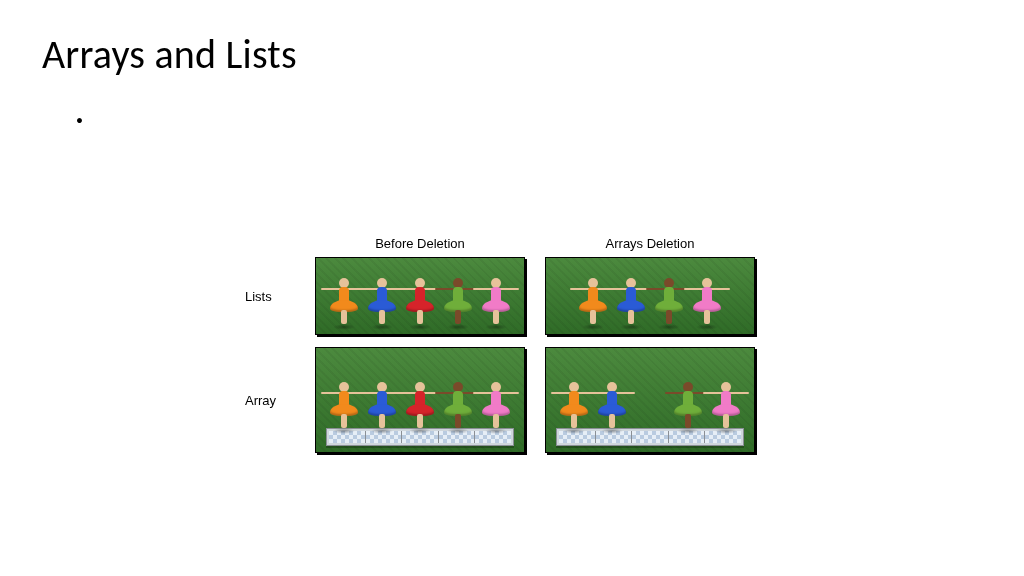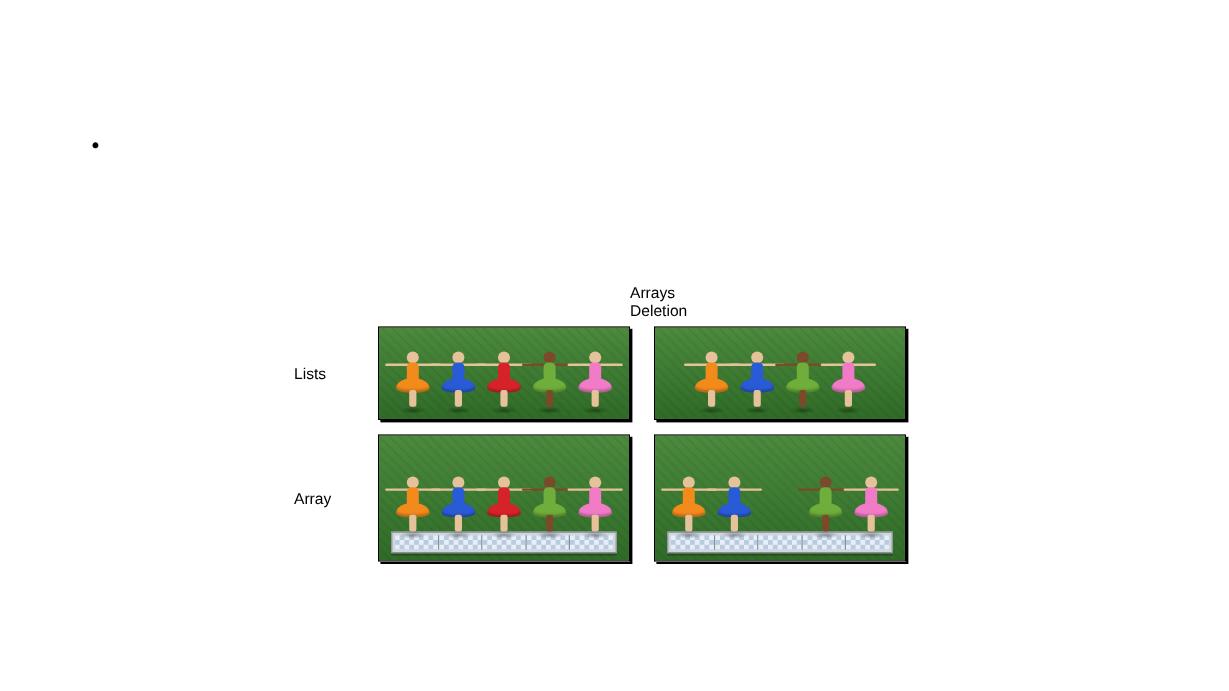--- a/index.html
+++ b/index.html
@@ -206,31 +206,33 @@
     width: 34px;
     height: 52px;
     visibility: hidden; 
   }
 </style>
 </head>
 <body>
 
 <div class="slide">
 
+  <div class="title">Arrays and Lists</div>
 
   <div class="body">
     <div class="bullet-item">
       <span class="bullet-dot">•</span>
     </div>
   </div>
 
   <div class="diagram-wrap">
 
     <div class="col-headers">
       <div></div>
+      <div class="col-header">Before Deletion</div>
       <div></div>
       <div class="col-header">Arrays Deletion</div>
     </div>
 
     <div class="row">
       <div class="row-label">Lists</div>
 
       <div class="panel">
         <div class="grass"></div>
         <div class="dancers" id="dancers-list-before">

